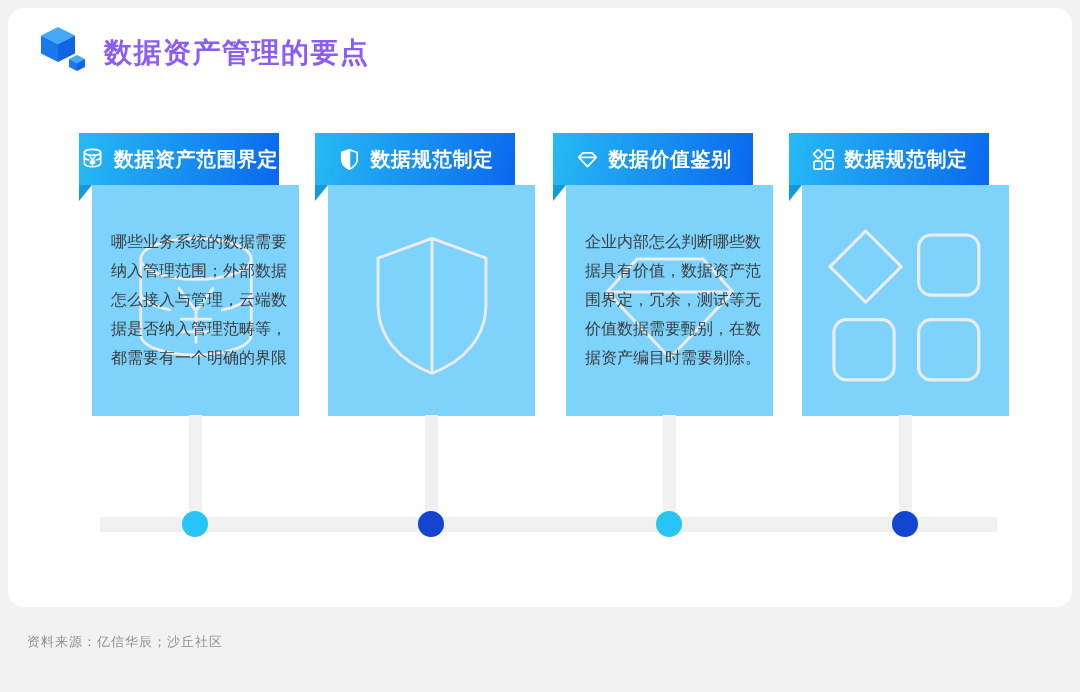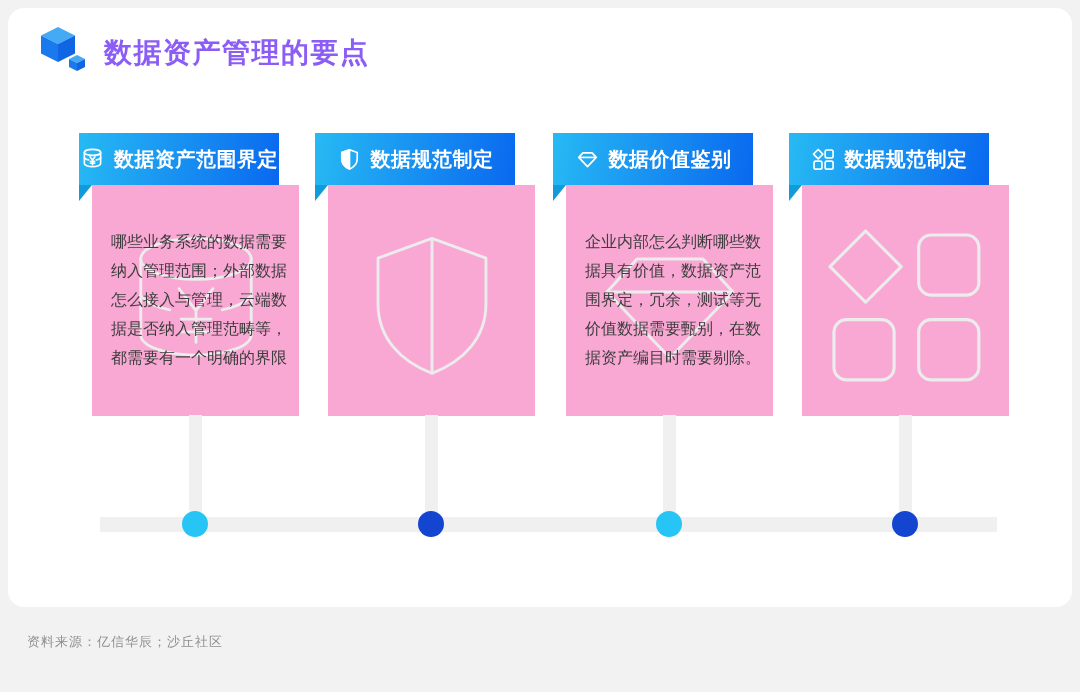--- a/index.html
+++ b/index.html
@@ -7,21 +7,21 @@
         font-family:"Liberation Sans","DejaVu Sans",sans-serif;}
   .sheet{position:absolute;left:8px;top:8px;width:1064px;height:599px;background:#FFFFFF;border-radius:16px;}
   .brand{position:absolute;left:40px;top:26px;width:52px;height:48px;}
   .page-title{position:absolute;left:104px;top:34px;font-size:28px;font-weight:bold;color:#8b5cf6;letter-spacing:1.5px;}
   .card{position:absolute;top:133px;width:200px;}
   .card-header{position:relative;height:52px;display:flex;align-items:center;justify-content:center;gap:9px;
         background:linear-gradient(100deg,#27BAF4 0%,#0968EF 100%);
         color:#FFFFFF;font-size:20px;font-weight:bold;letter-spacing:0.5px;z-index:2;}
   .fold{position:absolute;left:0;top:52px;width:0;height:0;
         border-top:16px solid #129BDB;border-right:13px solid transparent;z-index:1;}
-  .card-body{position:absolute;left:13px;top:52px;width:207px;height:231px;background:#f9a8d4;
+  .card-body{position:absolute;left:13px;top:52px;width:207px;height:231px;background:#7dd3fc;
         box-sizing:border-box;padding:42px 11px 0 19px;font-size:16px;line-height:29px;color:#3D3D3D;}
   .card-body .bodytext{position:relative;z-index:1;}
   .wm{position:absolute;left:50%;top:53%;transform:translate(-50%,-50%);z-index:0;}
   .connector{position:absolute;top:415px;width:13px;height:103px;background:#F0F0F1;}
   .tl-bar{position:absolute;left:100px;top:517px;width:897px;height:15px;background:#F0F0F1;}
   .dot{position:absolute;top:511px;width:26px;height:26px;border-radius:50%;}
   .source{position:absolute;left:27px;top:633px;font-size:13px;color:#8F8F8F;letter-spacing:1px;}
   .hicon{flex:0 0 auto;}
 </style>
 </head>

